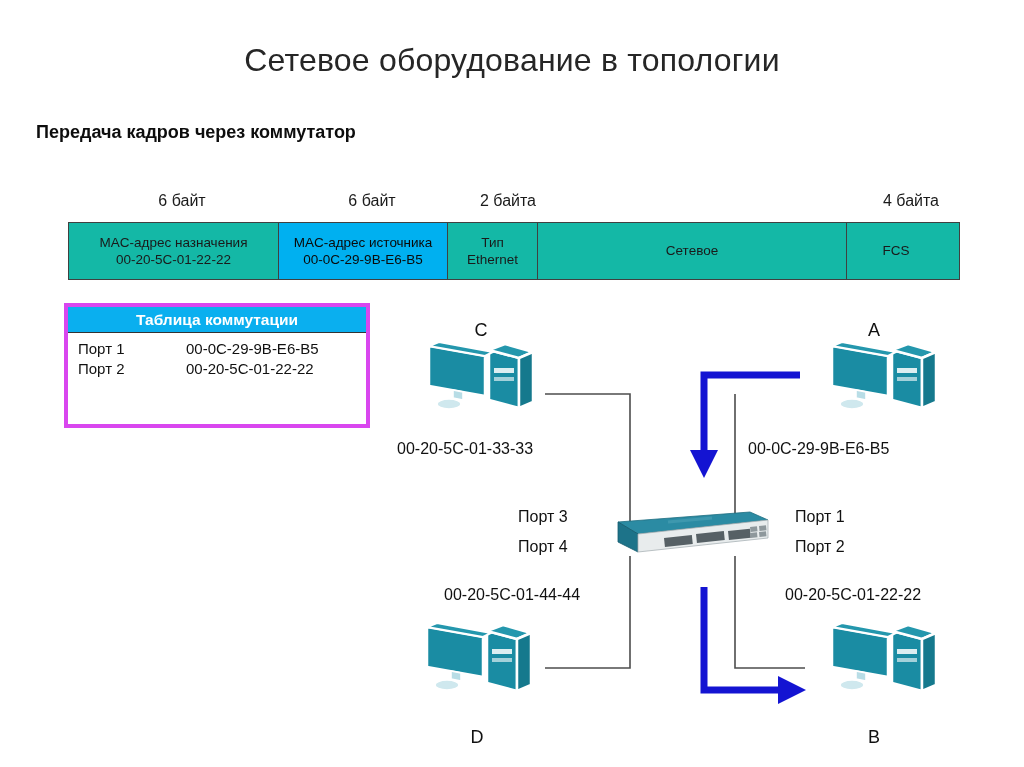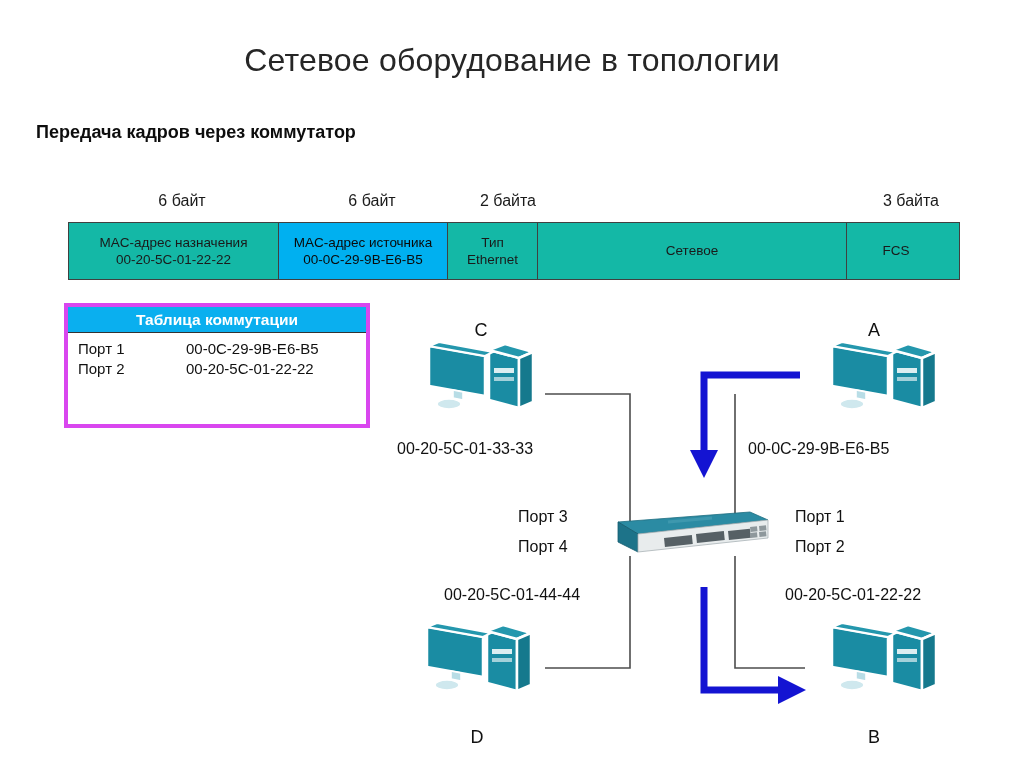--- a/index.html
+++ b/index.html
@@ -166,21 +166,21 @@
 <body>
 
 <div class="slide-title">Сетевое оборудование в топологии</div>
 <div class="slide-subtitle">Передача кадров через коммутатор</div>
 
 <div id="frame-diagram">
   <div class="byte-labels">
     <div class="byte-label" style="left:114px">6 байт</div>
     <div class="byte-label" style="left:304px">6 байт</div>
     <div class="byte-label" style="left:440px">2 байта</div>
-    <div class="byte-label" style="left:843px">3 байта</div>
+    <div class="byte-label" style="left:843px">4 байта</div>
   </div>
 
   <div class="frame-row">
     <div class="frame-cell" style="width:210px">
       <div>MAC-адрес назначения</div>
       <div class="cell-line2">00-20-5C-01-22-22</div>
     </div>
     <div class="frame-cell highlight" style="width:169px">
       <div>MAC-адрес источника</div>
       <div class="cell-line2">00-0C-29-9B-E6-B5</div>

